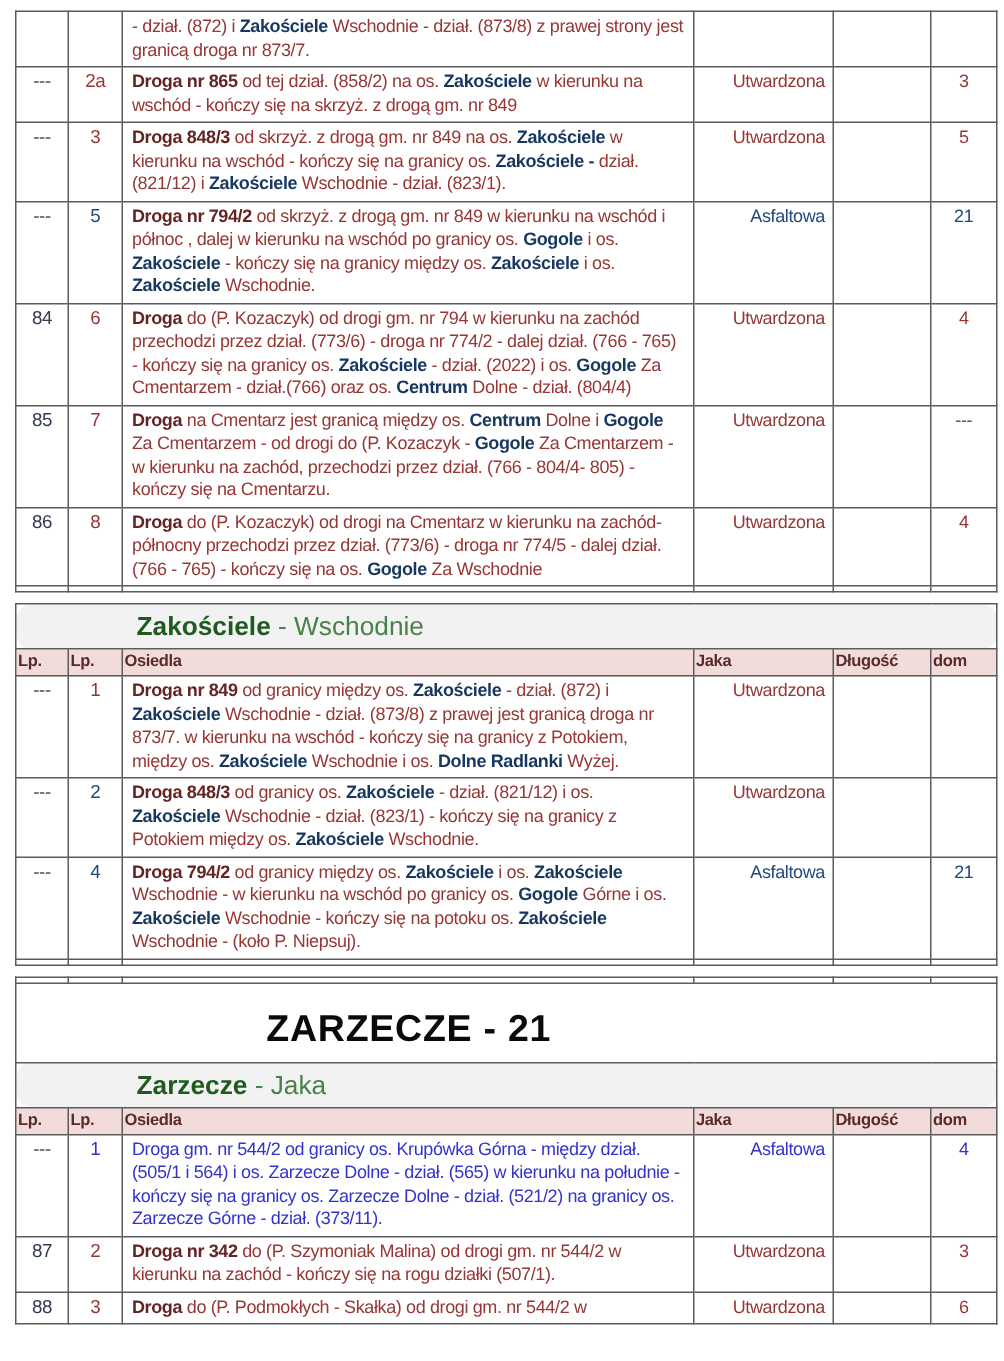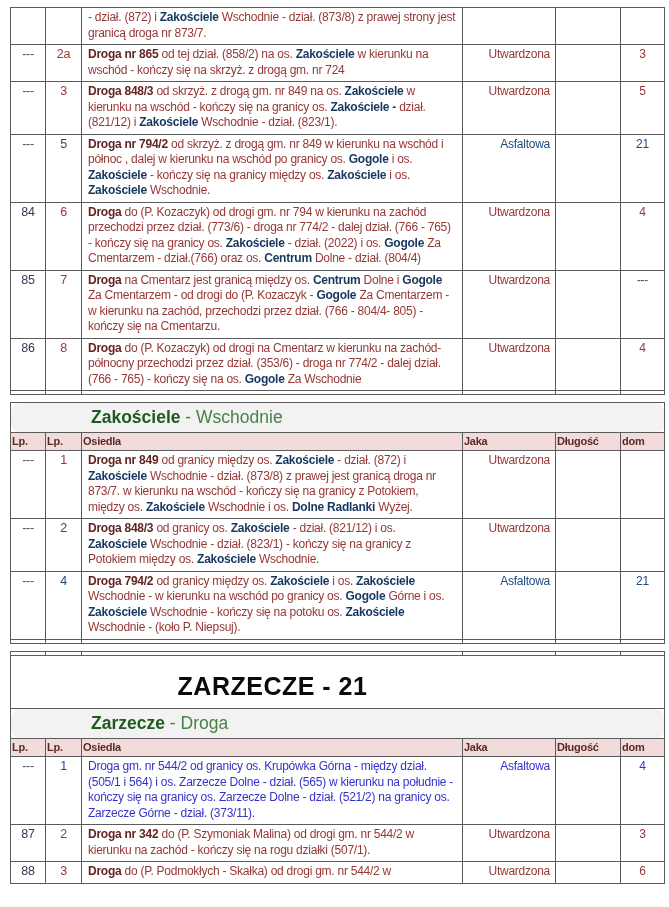--- a/index.html
+++ b/index.html
@@ -76,21 +76,21 @@
             <td class="num c-gray"></td>
             <td class="num c-red"></td>
             <td class="os"><span class="s-r">- dział. (872) i  </span><span class="s-nb">Zakościele</span><span class="s-r"> Wschodnie - dział. (873/8) z prawej strony jest granicą droga nr 873/7.</span></td>
             <td class="jaka c-red"></td>
             <td class="dl"></td>
             <td class="dom c-red"></td>
           </tr>
           <tr>
             <td class="num c-gray">---</td>
             <td class="num c-red">2a</td>
-            <td class="os"><span class="s-rb">Droga nr 865 </span><span class="s-r"> od tej dział. (858/2) na os. </span><span class="s-nb">Zakościele</span><span class="s-r"> w kierunku na wschód - kończy się na  skrzyż.  z drogą gm. nr 724</span></td>
+            <td class="os"><span class="s-rb">Droga nr 865 </span><span class="s-r"> od tej dział. (858/2) na os. </span><span class="s-nb">Zakościele</span><span class="s-r"> w kierunku na wschód - kończy się na  skrzyż.  z drogą gm. nr 849</span></td>
             <td class="jaka c-red">Utwardzona</td>
             <td class="dl"></td>
             <td class="dom c-red">3</td>
           </tr>
           <tr>
             <td class="num c-gray">---</td>
             <td class="num c-red">3</td>
             <td class="os"><span class="s-rb">Droga 848/3 </span><span class="s-r"> od skrzyż. z drogą gm. nr 849 na os. </span><span class="s-nb">Zakościele</span><span class="s-r"> w kierunku na wschód - kończy się na granicy os. </span><span class="s-nb">Zakościele - </span><span class="s-r">dział. (821/12) i </span><span class="s-nb">Zakościele</span><span class="s-r"> Wschodnie - dział. (823/1).</span></td>
             <td class="jaka c-red">Utwardzona</td>
             <td class="dl"></td>
@@ -116,21 +116,21 @@
             <td class="num c-slate">85</td>
             <td class="num c-red">7</td>
             <td class="os"><span class="s-rb">Droga</span><span class="s-r"> na Cmentarz jest granicą między os. </span><span class="s-nb">Centrum</span><span class="s-r"> Dolne i </span><span class="s-nb">Gogole</span><span class="s-r"> Za Cmentarzem - od drogi do (P. Kozaczyk - </span><span class="s-nb">Gogole</span><span class="s-r"> Za Cmentarzem -  w kierunku na zachód, przechodzi przez dział. (766 - 804/4- 805) - kończy się na Cmentarzu.</span></td>
             <td class="jaka c-red">Utwardzona</td>
             <td class="dl"></td>
             <td class="dom c-gray">---</td>
           </tr>
           <tr>
             <td class="num c-slate">86</td>
             <td class="num c-red">8</td>
-            <td class="os"><span class="s-rb">Droga</span><span class="s-r"> do (P. Kozaczyk) od drogi na Cmentarz  w kierunku na zachód-północny przechodzi przez  dział. (353/6) - droga nr 774/2 - dalej dział. (766 - 765) - kończy się na  os. </span><span class="s-nb">Gogole</span><span class="s-r"> Za Wschodnie</span></td>
+            <td class="os"><span class="s-rb">Droga</span><span class="s-r"> do (P. Kozaczyk) od drogi na Cmentarz  w kierunku na zachód-północny przechodzi przez  dział. (773/6) - droga nr 774/5 - dalej dział. (766 - 765) - kończy się na  os. </span><span class="s-nb">Gogole</span><span class="s-r"> Za Wschodnie</span></td>
             <td class="jaka c-red">Utwardzona</td>
             <td class="dl"></td>
             <td class="dom c-red">4</td>
           </tr>
           <tr class="spacer">
             <td></td>
             <td></td>
             <td></td>
             <td></td>
             <td></td>
@@ -212,21 +212,21 @@
             <td></td>
             <td></td>
             <td></td>
             <td></td>
             <td></td>
           </tr>
           <tr class="titlerow">
             <td colspan="6"><span class="settlement-title">ZARZECZE - 21</span></td>
           </tr>
           <tr class="sectionrow">
-            <td colspan="6"><span class="sec-bold">Zarzecze</span><span class="sec-rest"> - Droga</span></td>
+            <td colspan="6"><span class="sec-bold">Zarzecze</span><span class="sec-rest"> - Jaka</span></td>
           </tr>
           <tr class="hdr">
             <td>Lp.</td>
             <td>Lp.</td>
             <td>Osiedla</td>
             <td>Jaka</td>
             <td>Długość</td>
             <td>dom</td>
           </tr>
           <tr>

